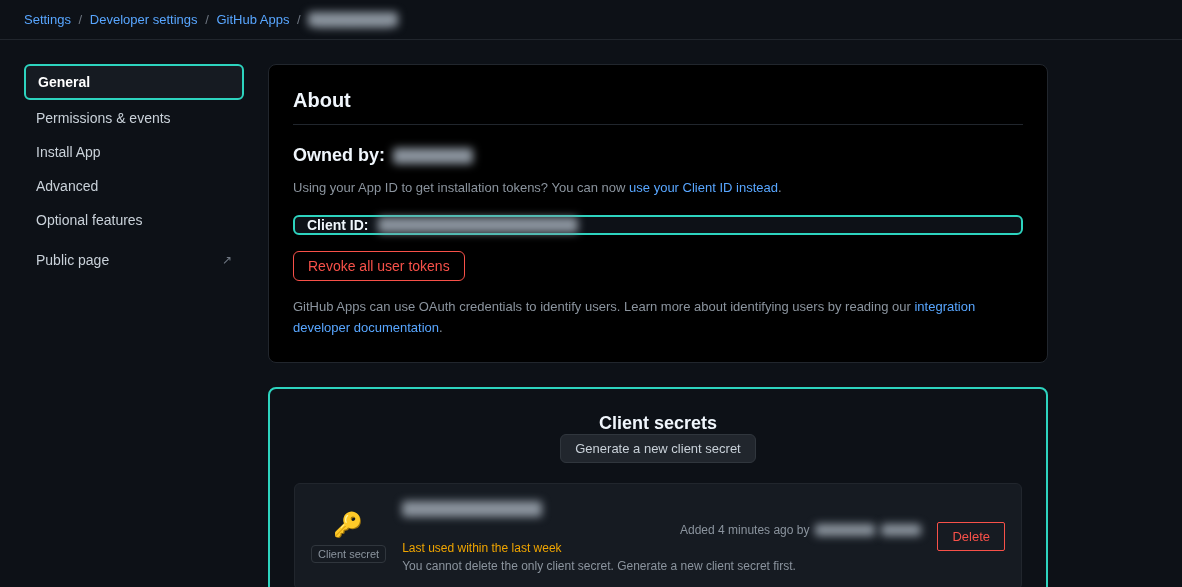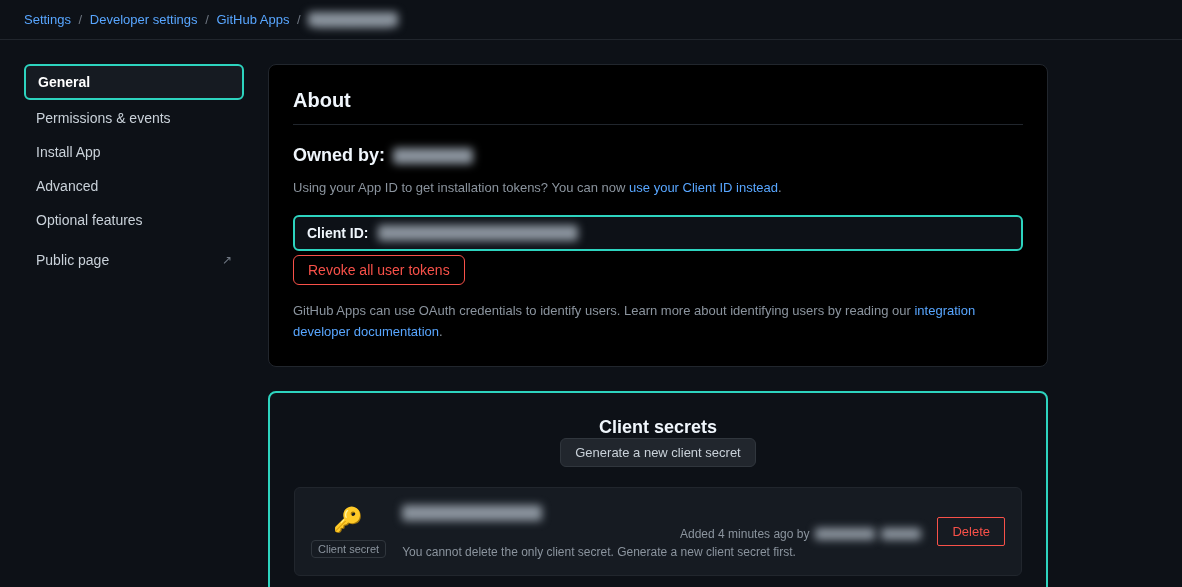--- a/index.html
+++ b/index.html
@@ -109,22 +109,22 @@
     }
     .info-link {
       color: #58a6ff;
       text-decoration: none;
     }
     .client-id-box {
       display: flex;
       align-items: center;
       border: 2px solid #2dd4bf;
       border-radius: 6px;
-      padding: 8px 12px;
-      margin-bottom: 4px;
+      padding: 0 12px;
+      margin-bottom: 16px;
       background: #0d1117;
       text-align: center;
     }
     .btn-danger {
       background-color: transparent;
       border: 1px solid #f85149;
       color: #f85149;
       padding: 6px 14px;
       border-radius: 6px;
       cursor: pointer;
@@ -327,20 +327,21 @@
           <span class="key-label">Client secret</span>
         </div>
 
         <div class="secret-details">
           <div class="secret-name">&nbsp;&nbsp;&nbsp;&nbsp;&nbsp;&nbsp;&nbsp;&nbsp;&nbsp;&nbsp;&nbsp;&nbsp;&nbsp;&nbsp;&nbsp;&nbsp;&nbsp;&nbsp;&nbsp;&nbsp;</div>
           <div class="secret-meta">
             <span>Added 4 minutes ago by</span>
             <span class="blurred-name">&nbsp;&nbsp;&nbsp;&nbsp;&nbsp;&nbsp;</span>
             <span class="blurred-value" style="min-width:40px;height:12px;font-size:11px;">&nbsp;&nbsp;&nbsp;&nbsp;</span>
           </div>
+          <div class="last-used">Last used within the last week</div>
           <div class="warning-text">You cannot delete the only client secret. Generate a new client secret first.</div>
         </div>
 
         <button class="btn-delete">Delete</button>
       </div>
     </div>
   </main>
 </div>
 
 </body></html>

